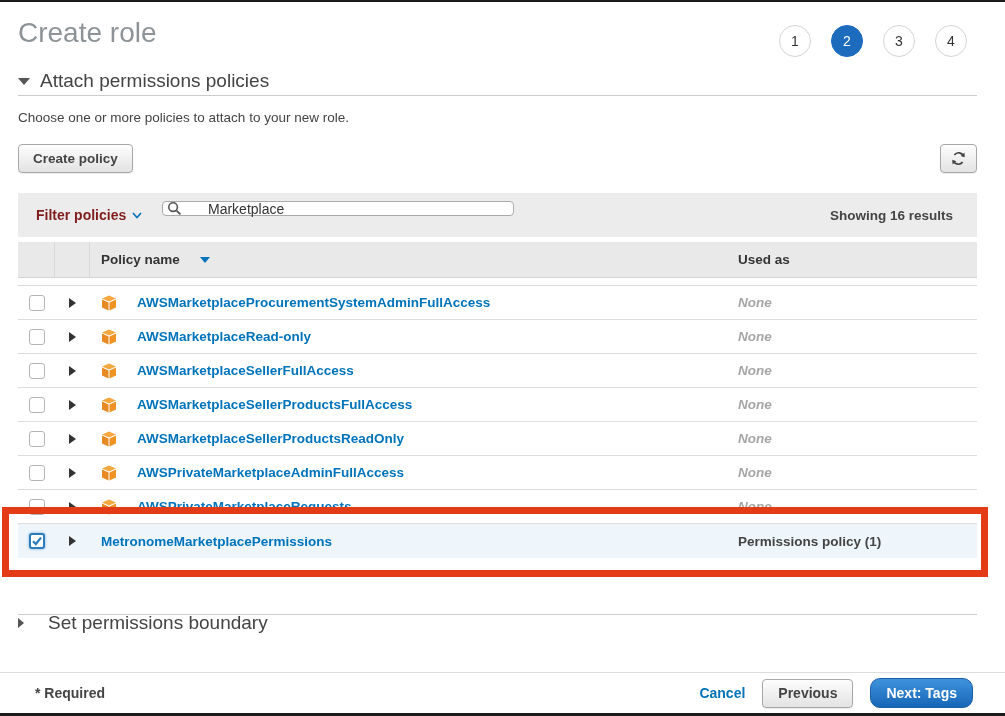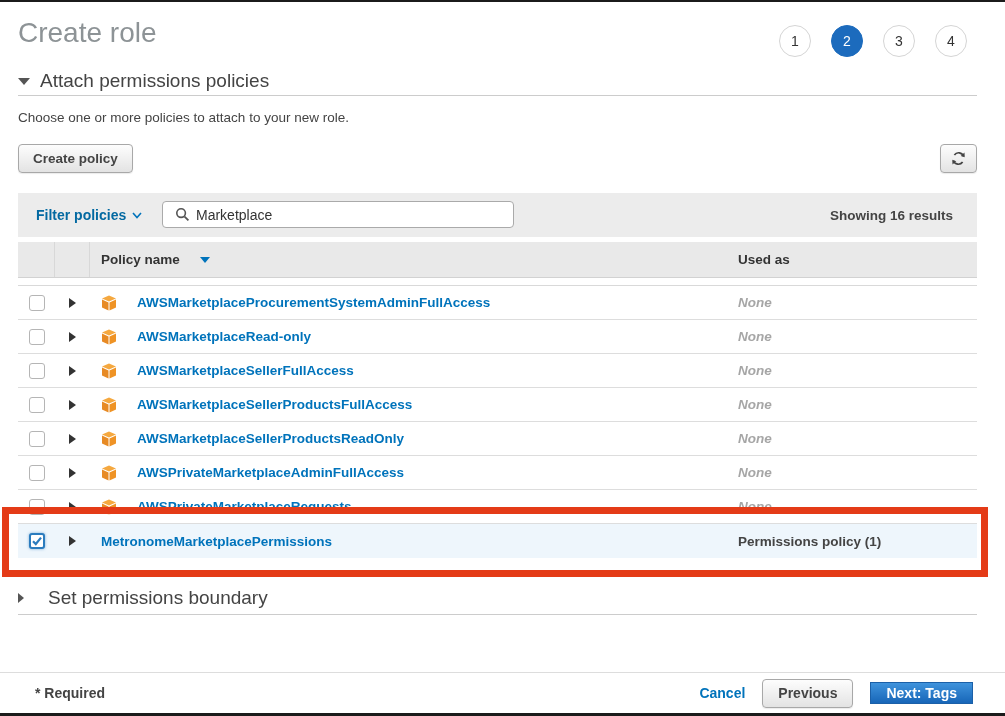--- a/index.html
+++ b/index.html
@@ -13,40 +13,40 @@
   .page-title { position:absolute; left:18px; top:17px; font-size:28px; color:#8d9396; }
 
   .step-indicator { position:absolute; top:25px; right:38px; display:flex; gap:20px; }
   .step { width:32px; height:32px; border-radius:50%; background:#fff; border:1px solid #d5d5d5;
           color:#333; font-size:14px; display:flex; align-items:center; justify-content:center; cursor:pointer; }
   .step.active { background:#1c6bbd; border-color:#1c6bbd; color:#fff; }
 
   .section-header { position:absolute; left:18px; display:flex; align-items:center; gap:10px;
                     font-size:19px; color:#444; cursor:pointer; }
   .section-header.attach { top:70px; }
-  .section-header.boundary { top:587px;gap:24px; }
+  .section-header.boundary { top:612px;gap:24px; }
   .tri-down { width:0; height:0; border-left:6px solid transparent; border-right:6px solid transparent; border-top:7px solid #555; }
   .tri-right { width:0; height:0; border-top:5px solid transparent; border-bottom:5px solid transparent; border-left:6px solid #555; }
   .hr { position:absolute; left:18px; width:959px; height:1px; background:#ccc; }
   .hr.one { top:95px; }
   .hr.two { top:614px; }
 
   .section-desc { position:absolute; left:18px; top:110px; font-size:13.5px; color:#444; }
 
   .btn { display:inline-flex; align-items:center; justify-content:center; cursor:pointer;
          border:1px solid #a8a8a8; border-radius:4px; font-size:13.5px; font-weight:bold; color:#444;
          background:linear-gradient(#fdfdfd,#e3e3e3); box-shadow:0 1px 1px rgba(0,0,0,.08); }
   .btn-create { position:absolute; left:18px; top:144px; height:29px; padding:0 14px; }
   .btn-refresh { position:absolute; left:940px; top:144px; width:37px; height:29px; }
 
   .filter-bar { position:absolute; left:18px; top:193px; width:959px; height:44px; background:#ececec;
                 display:flex; align-items:center; }
-  .filter-label { margin-left:18px; font-size:14px; font-weight:bold; color:#0369a1; display:flex; align-items:center; gap:6px; cursor:pointer; }
-  .search-box { position:absolute; left:144px; top:8px; width:352px; height:27px; background:#fff;
-                border:1px solid #aaa; border-radius:4px; display:flex; align-items:center; padding:0 12px; }
+  .filter-label { margin-left:18px; font-size:14px; font-weight:bold; color:#7f1d1d; display:flex; align-items:center; gap:6px; cursor:pointer; }
+  .search-box { position:absolute; left:144px; top:8px; width:352px; height:15px; background:#fff;
+                border:1px solid #aaa; border-radius:4px; display:flex; align-items:center; padding:0 4px;gap:20px; }
   .search-box input { border:none; outline:none; flex:1; font-size:14px; color:#333; font-family:"Liberation Sans", sans-serif; background:transparent; margin-left:6px; }
   .results-count { margin-left:auto; margin-right:24px; font-size:13.5px; font-weight:bold; color:#444; }
 
   .thead { position:absolute; left:18px; top:242px; width:959px; height:36px; background:#e9e9e9;
            display:flex; align-items:stretch; font-size:13.5px; font-weight:bold; color:#333;
            border-bottom:1px solid #d2d2d2; }
   .col-check { width:37px; display:flex; align-items:center; justify-content:center; border-right:1px solid #d8d8d8; }
   .col-expand { width:35px; display:flex; align-items:center; justify-content:center; border-right:1px solid #d8d8d8; }
   .col-name { width:638px; display:flex; align-items:center; padding-left:11px; gap:20px; }
   .col-used { flex:1; display:flex; align-items:center; padding-left:10px; }
@@ -69,22 +69,22 @@
 
   .highlight-box { position:absolute; left:2px; top:507px; width:986px; height:70px;
                    border:7px solid #e43b17; z-index:5; pointer-events:none; }
 
   .footer { position:absolute; left:0; top:672px; width:1005px; height:41px; border-top:1px solid #ddd;
             background:#fff; display:flex; align-items:center; }
   .required-note { margin-left:35px; font-size:14px; font-weight:bold; color:#444; }
   .footer-actions { margin-left:auto; margin-right:32px; display:flex; align-items:center; gap:17px; }
   .cancel-link { color:#0073bb; font-size:14px; font-weight:bold; cursor:pointer; }
   .btn-prev { height:29px; padding:0 15px; font-size:14px; }
-  .btn-next { height:22px; padding:0 15px; font-size:14px; font-weight:bold; color:#fff; cursor:pointer;
-              border:1px solid #1b60a8; border-radius:0; background:linear-gradient(#3f93dc,#1766b8);
+  .btn-next { height:30px; padding:0 15px; font-size:14px; font-weight:bold; color:#fff; cursor:pointer;
+              border:1px solid #1b60a8; border-radius:10px; background:linear-gradient(#3f93dc,#1766b8);
               display:inline-flex; align-items:center; }
 
   .sort-tri { width:0; height:0; border-left:5px solid transparent; border-right:5px solid transparent; border-top:6px solid #0073bb; }
   svg { display:block; }
 </style>
 </head>
 <body>
 
 <div class="page">
 

